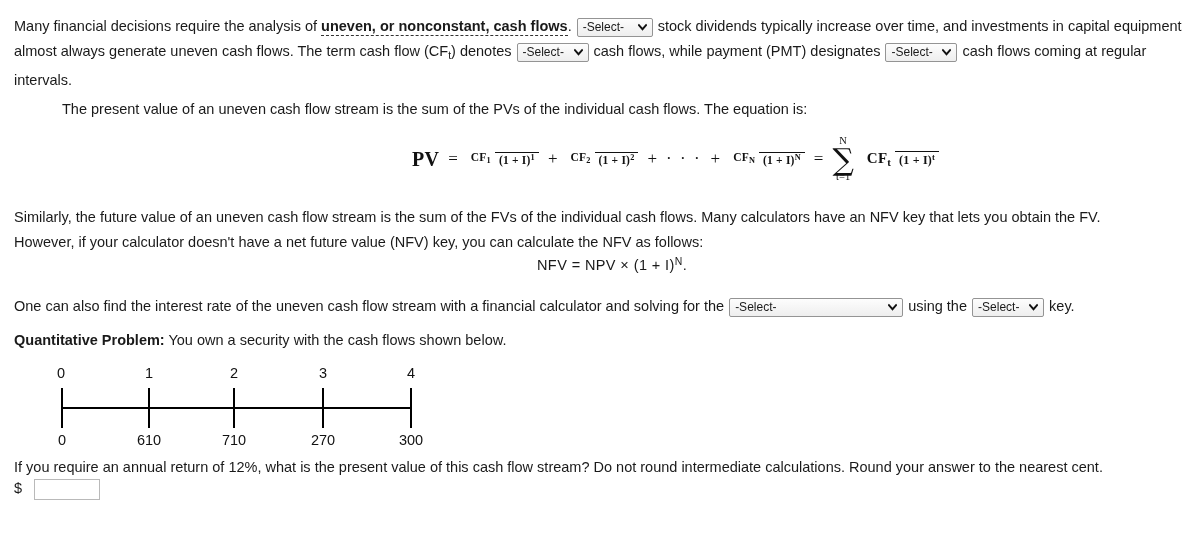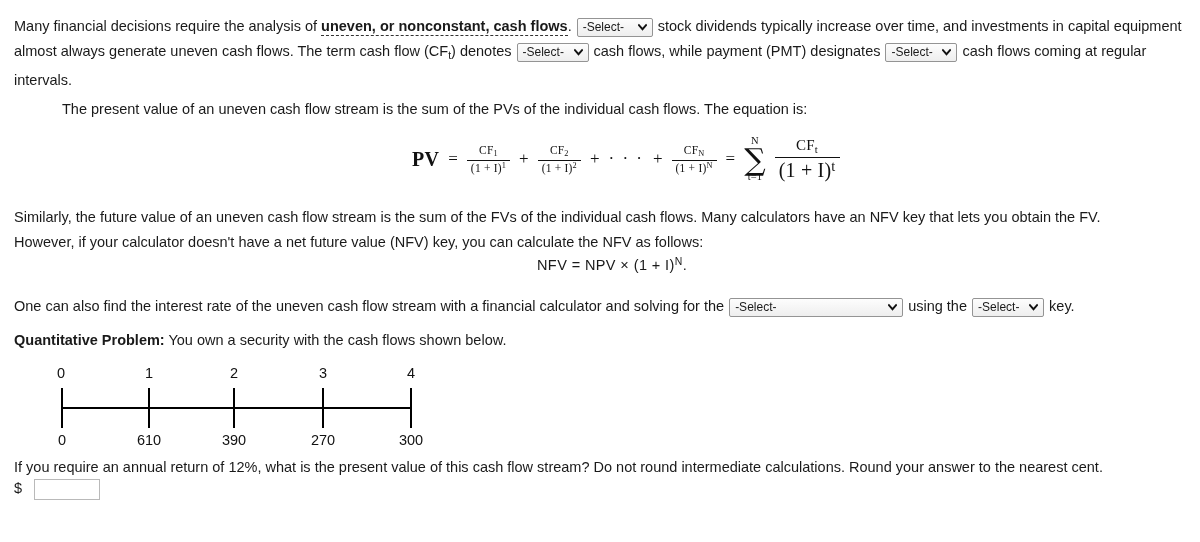--- a/index.html
+++ b/index.html
@@ -83,38 +83,39 @@
   }
   .eqwrap {
     display: inline-flex;
     align-items: center;
     gap: 9px;
     font-size: 20px;
   }
   .pv-label { font-size: 20px; letter-spacing: 0.3px; }
   .frac {
     display: inline-flex;
-    flex-direction: column;
+    flex-direction: row;
     align-items: center;
     vertical-align: middle;
     line-height: 1.08;
+    font-weight: bold;
   }
   .frac .num {
     font-size: 11.5px;
     padding: 0 4px 1px 4px;
     letter-spacing: 0.2px;
   }
   .frac .den {
     font-size: 11.5px;
     border-top: 1.1px solid #111;
     padding: 1px 4px 0 4px;
     letter-spacing: 0.2px;
   }
   .frac.big .num { font-size: 15px; padding-bottom: 1px;}
-  .frac.big .den { font-size: 20px; }
+  .frac.big .den { font-size: 12px; }
   .op { font-size: 17px; }
   .dots { font-size: 17px; letter-spacing: 2px; }
   .sigma {
     display: inline-flex;
     flex-direction: column;
     align-items: center;
     line-height: 1;
     font-size: 12px;
   }
   .sigma .big {
@@ -265,21 +266,21 @@
     <div class="tl-line" style="left:410px; top:28px; width:1.6px; height:40px;"></div>
 
     <div class="tl-label" style="left:61px; top:5px;">0</div>
     <div class="tl-label" style="left:149px; top:5px;">1</div>
     <div class="tl-label" style="left:234px; top:5px;">2</div>
     <div class="tl-label" style="left:323px; top:5px;">3</div>
     <div class="tl-label" style="left:411px; top:5px;">4</div>
 
     <div class="tl-label" style="left:62px; top:72px;">0</div>
     <div class="tl-label" style="left:149px; top:72px;">610</div>
-    <div class="tl-label" style="left:234px; top:72px;">390</div>
+    <div class="tl-label" style="left:234px; top:72px;">710</div>
     <div class="tl-label" style="left:323px; top:72px;">270</div>
     <div class="tl-label" style="left:411px; top:72px;">300</div>
   </div>
 
   <div class="para" style="left:14px; top:455px; width:1180px; white-space:nowrap;">If you require an annual return of 12%, what is the present value of this cash flow stream? Do not round intermediate calculations. Round your answer to the nearest cent.</div>
 
   <div class="dollar" style="left:14px; top:480px;">$</div>
   <input class="ansbox" type="text" style="left: 34px; top: 479px;" placeholder="">
 
 </div>

